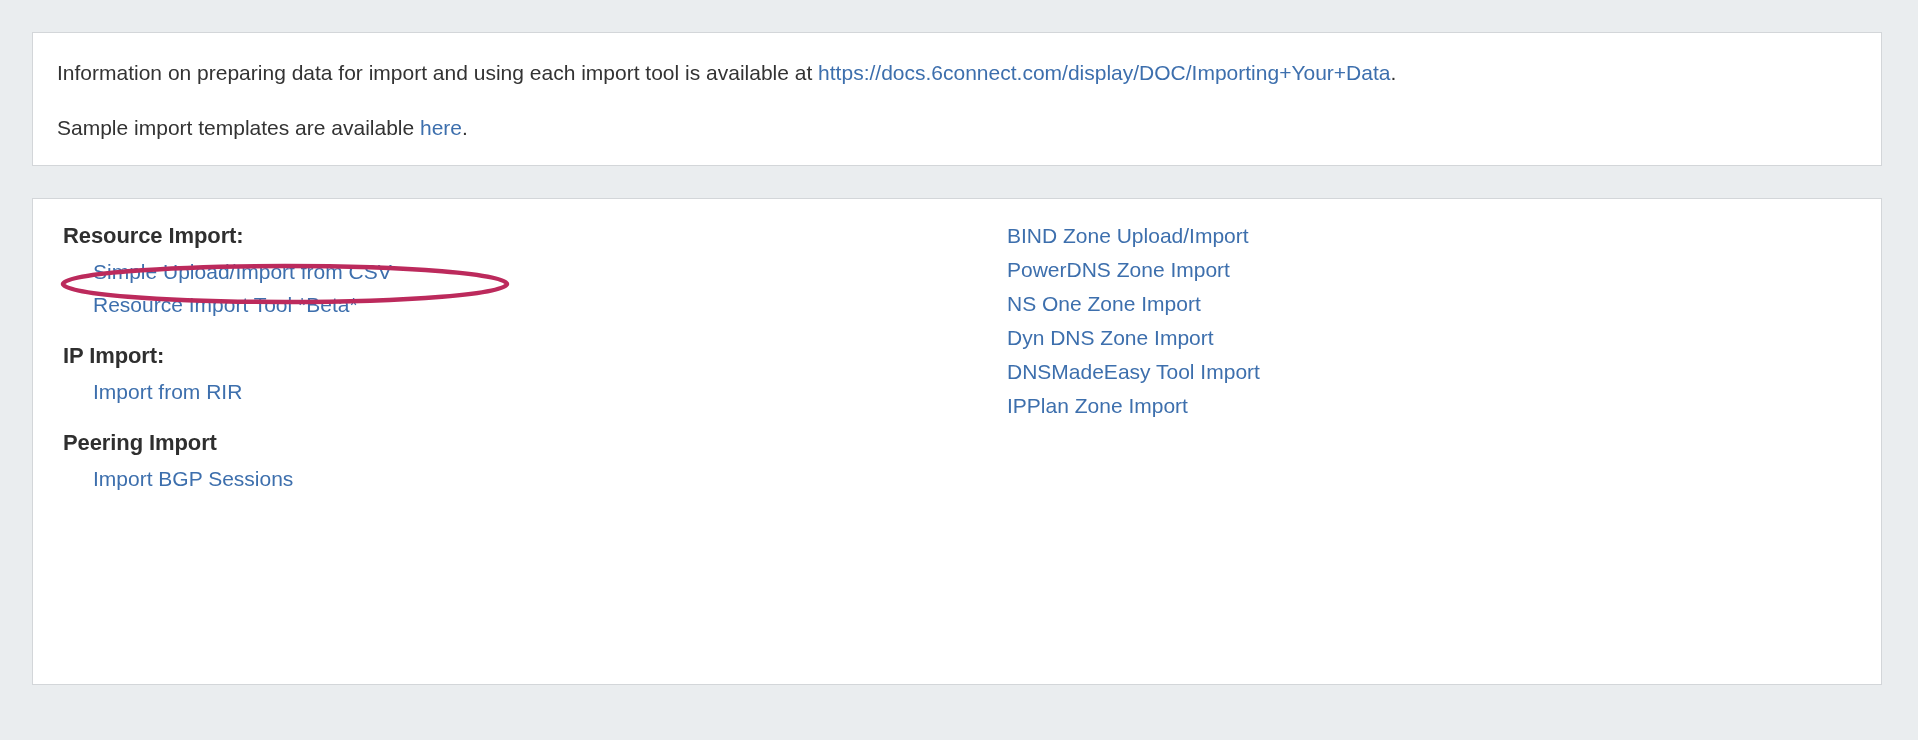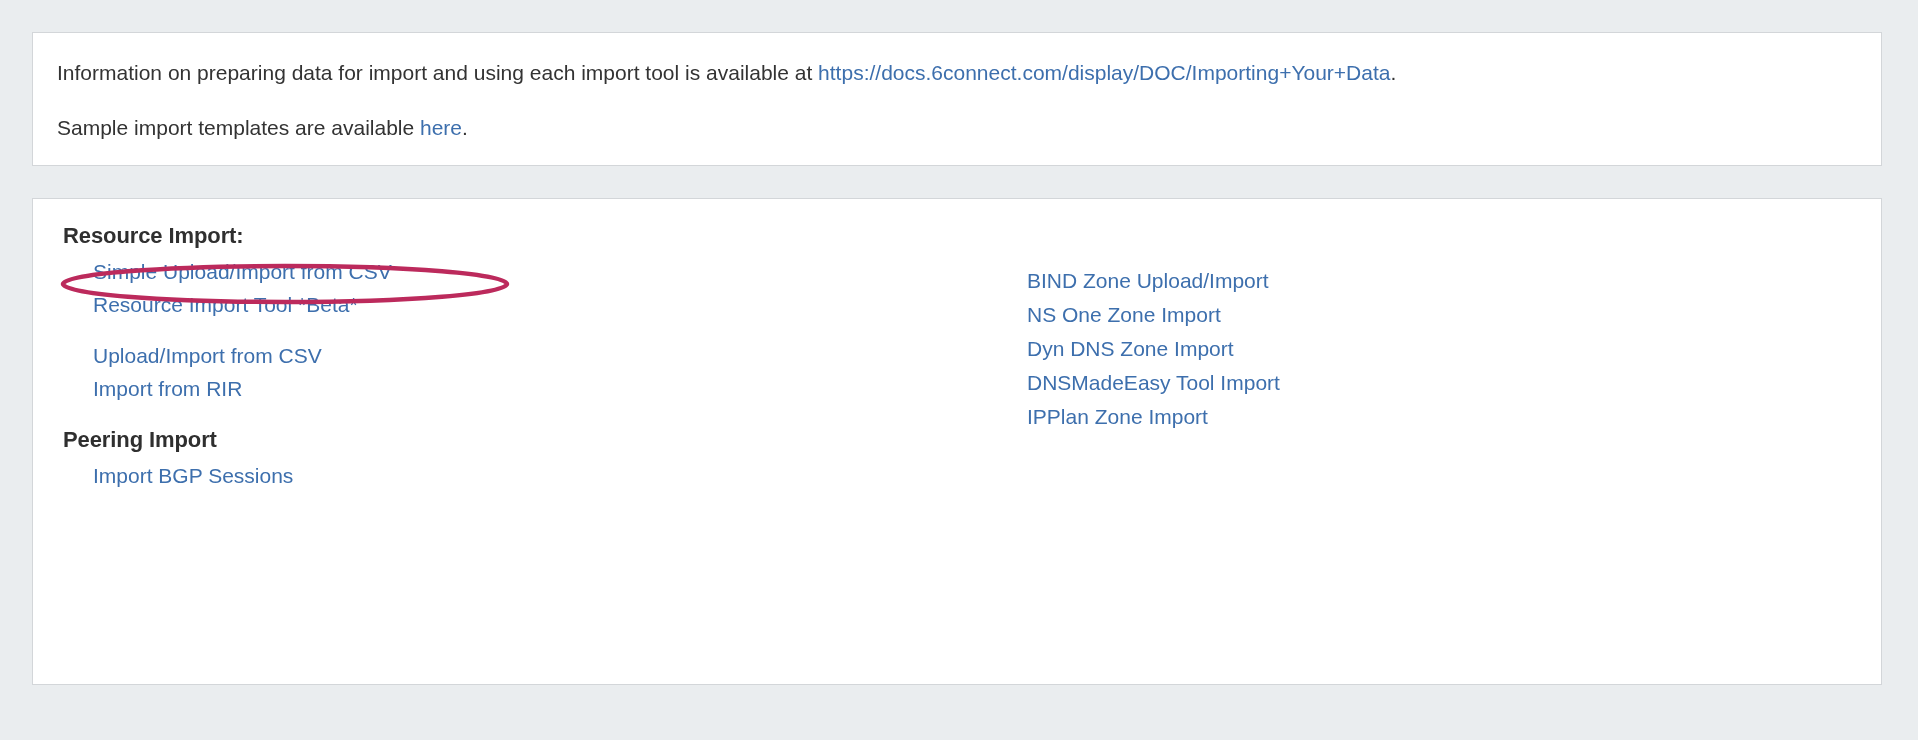--- a/index.html
+++ b/index.html
@@ -51,22 +51,21 @@
   
   .panel-tools {
     width: 1850px;
     margin-top: 32px;
     height: 487px;
     position: relative;
     padding: 26px 0 0 0;
   }
   .cols {
     display: flex;
-    align-items: center;
-    gap: 20px;
+    align-items: flex-start;
   }
   .col-left {
     width: 920px;
     padding-left: 30px;
     box-sizing: border-box;
   }
   .col-right {
     width: 700px;
     padding-left: 24px;
     box-sizing: border-box;
@@ -133,40 +132,41 @@
 
         <div class="group resource">
           <div class="group-title">Resource Import:</div>
           <ul class="links">
             <li><a class="link" href="#">Simple Upload/Import from CSV</a></li>
             <li><a class="link" href="#">Resource Import Tool *Beta*</a></li>
           </ul>
         </div>
 
         <div class="group ip">
+          <div class="group-title">IP Import:</div>
           <ul class="links">
-            <li><a class="link" href="#">Upload/Import from CSV</a></li>
             <li><a class="link" href="#">Import from RIR</a></li>
           </ul>
         </div>
 
         <div class="group peering">
           <div class="group-title">Peering Import</div>
           <ul class="links">
             <li><a class="link" href="#">Import BGP Sessions</a></li>
           </ul>
         </div>
 
       </div>
 
       <div class="col-right">
 
         <div class="group dns">
           <ul class="links">
             <li><a class="link" href="#">BIND Zone Upload/Import</a></li>
+            <li><a class="link" href="#">PowerDNS Zone Import</a></li>
             <li><a class="link" href="#">NS One Zone Import</a></li>
             <li><a class="link" href="#">Dyn DNS Zone Import</a></li>
             <li><a class="link" href="#">DNSMadeEasy Tool Import</a></li>
             <li><a class="link" href="#">IPPlan Zone Import</a></li>
           </ul>
         </div>
 
       </div>
 
     </div>

